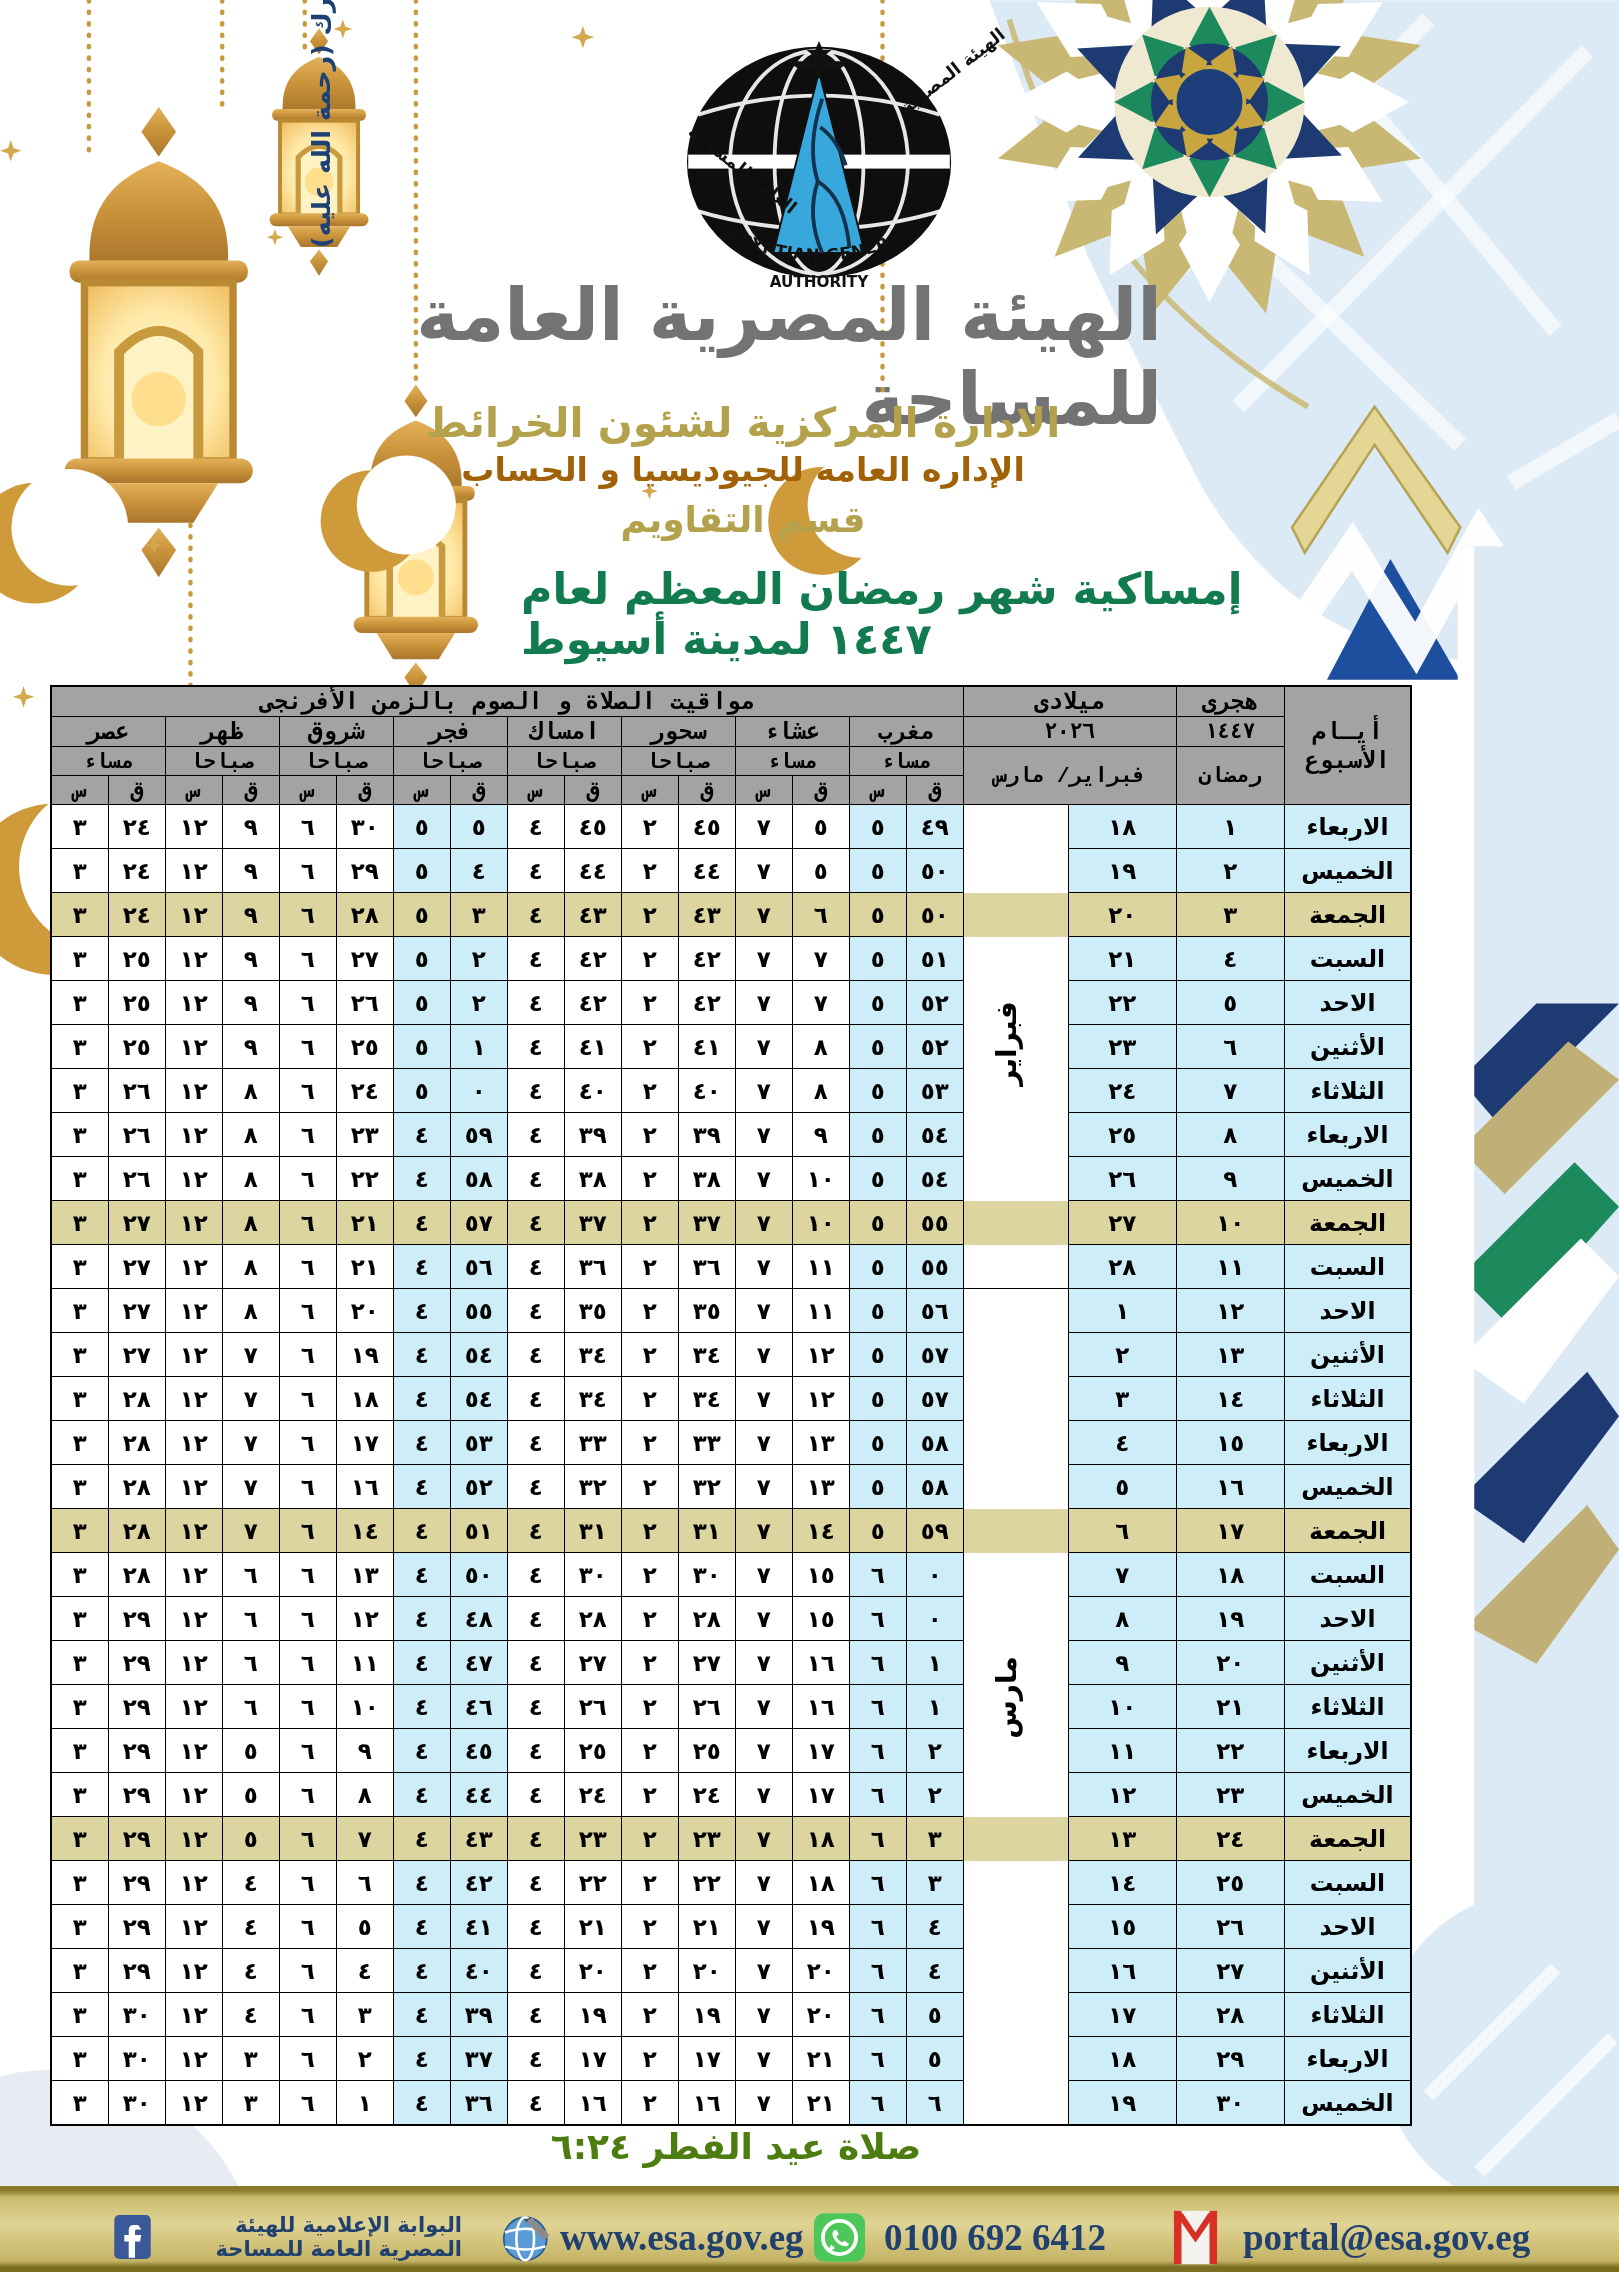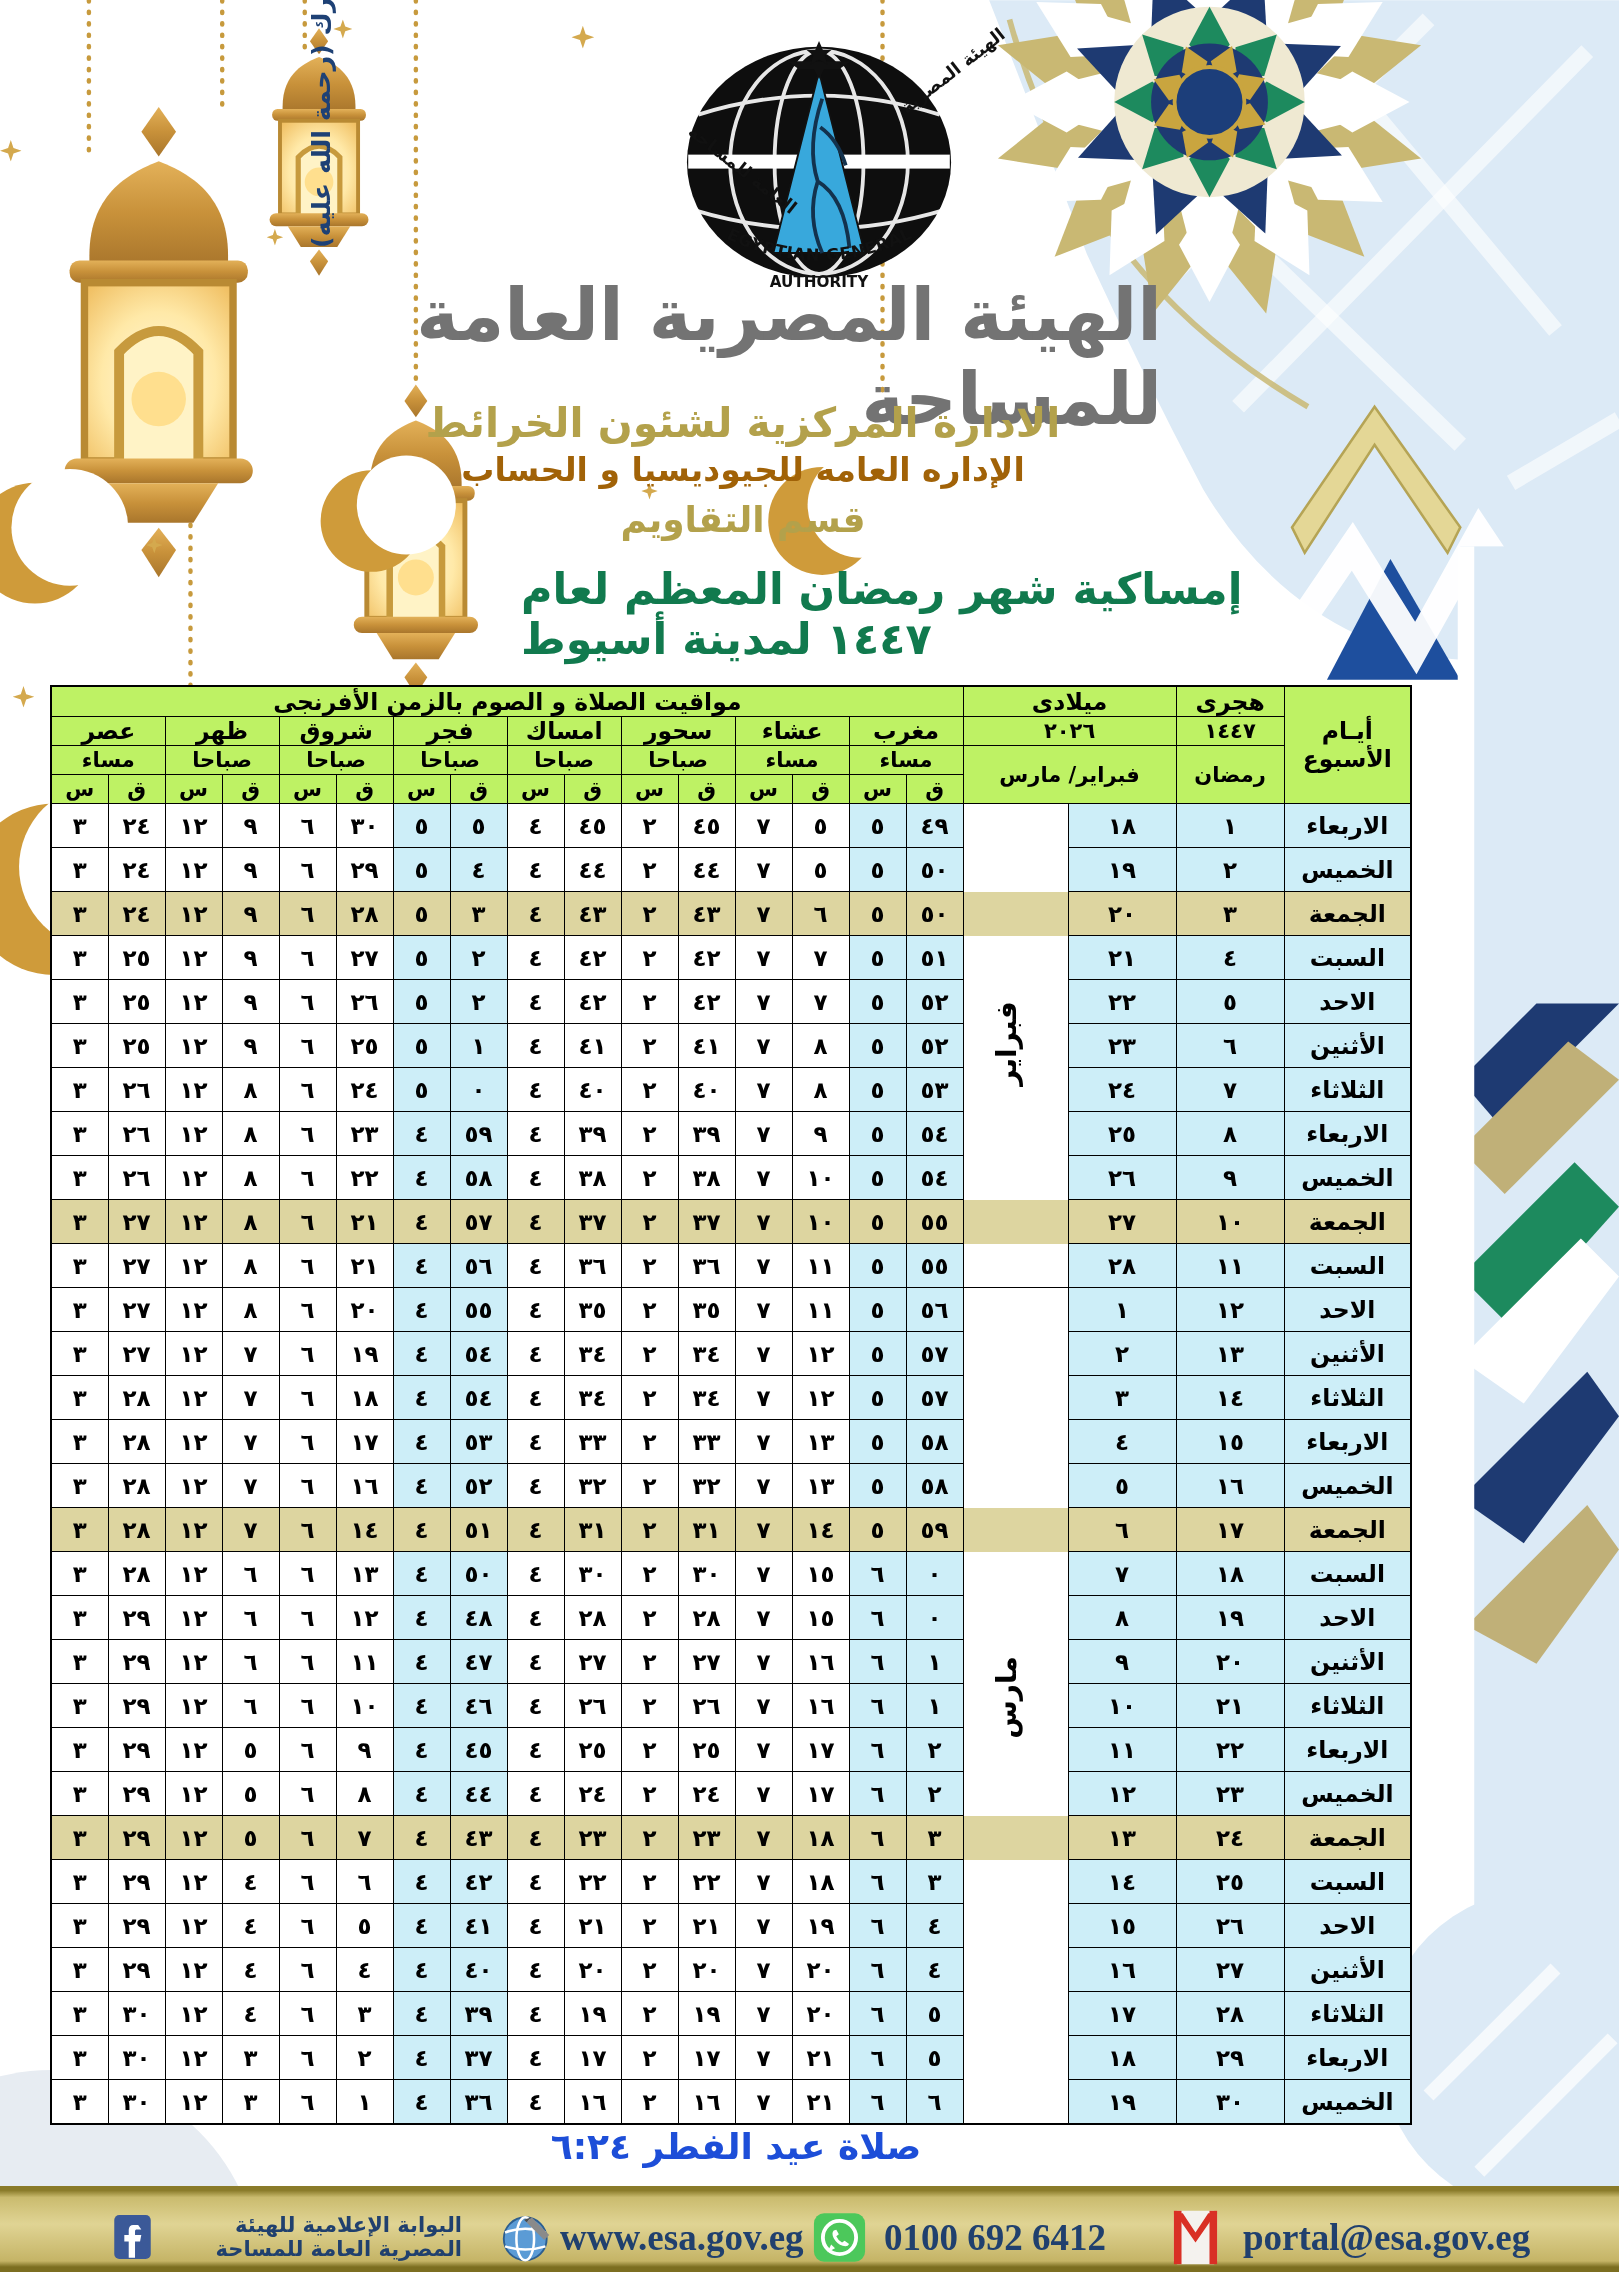--- a/index.html
+++ b/index.html
@@ -11,38 +11,38 @@
   
   .brand{left:330px;top:273px;width:832px;text-align:right;font-size:72px;font-weight:bold;color:#737373;letter-spacing:-1.3px;}
   .sub1{left:394px;top:399px;width:698px;text-align:center;font-size:41px;font-weight:bold;color:#b3a14b;}
   .sub2{left:394px;top:450px;width:698px;text-align:center;font-size:33px;font-weight:bold;color:#a16207;}
   .sub3{left:394px;top:499px;width:698px;text-align:center;font-size:36px;font-weight:bold;color:#b3a14b;}
   .maintitle{left:521px;top:564px;width:832px;text-align:left;font-size:43px;font-weight:bold;color:#117a4e;}
 
   
   table.imsakia{position:absolute;left:50px;top:685px;width:1352px;z-index:3;border-collapse:collapse;table-layout:fixed;border:2.5px solid #000;background:#fff;}
   .imsakia th,.imsakia td{border:1.3px solid #000;text-align:center;vertical-align:middle;font-weight:bold;color:#000;padding:0;}
-  .imsakia thead th{background:#bef264;font-size:21px;}
+  .imsakia thead th{background:#a3a3a3;font-size:21px;font-family:Liberation Mono, monospace;}
   .imsakia thead th.big{font-size:23.5px;}
   .imsakia thead tr:last-child th{border-bottom:1.9px solid #000;}
   .imsakia tbody td{background:#fff;font-size:23px;height:43px;}
   .imsakia tbody td.day{font-size:23.5px;}
   .imsakia tbody td.b{background:#cdeef8;}
   .imsakia tbody td.m{border-top:none;border-bottom:none;background:#fff;}
   .imsakia tbody td.m.ms{border-top:1.3px solid #000;}
   .imsakia tbody td.f{background:#ddd5a0;}
   .imsakia tbody tr:last-child td{border-bottom:2.5px solid #000;}
   .h48{height:30.5px;} .h46{height:29px;}
 
   .vlabel{position:absolute;z-index:4;text-align:center;font-weight:bold;color:#000;transform:rotate(-90deg);}
   .vfeb{left:879px;top:1027px;width:254px;font-size:28px;}
   .vmar{left:879px;top:1681px;width:254px;font-size:28px;}
   .designer{left:1111px;top:1394px;width:641px;font-size:25.4px;color:#1e4175;transform:rotate(-90deg);z-index:2;text-align:center;font-weight:bold;}
 
-  .eid{left:514px;top:2126px;width:444px;text-align:center;font-size:36px;font-weight:bold;color:#1d4ed8;z-index:3;}
+  .eid{left:514px;top:2126px;width:444px;text-align:center;font-size:36px;font-weight:bold;color:#4d7c0f;z-index:3;}
 
   
   .bar{position:absolute;left:0;top:2186px;width:1619px;height:86px;z-index:5;
        background:linear-gradient(180deg,#8a7b2a 0,#8a7b2a 4.4px,#cabb6e 11.4px,#e0d494 38px,#c5b466 75px,#7c6e20 81px,#7c6e20 86px);}
   .bar .item{position:absolute;top:0;height:102px;display:flex;align-items:center;}
   .bar .txt{color:#20406e;font-weight:bold;}
   .fbx{left:113px;} .artx{left:164px;width:298px;justify-content:center;font-size:21px;}
   .globex{left:500px;} .wwwx{left:560px;font-size:37px;font-family:"Liberation Serif",serif;}
   .wax{left:812px;} .phx{left:884px;font-size:37px;font-family:"Liberation Serif",serif;}
   .gmx{left:1170px;} .emx{left:1243px;font-size:37px;font-family:"Liberation Serif",serif;}

